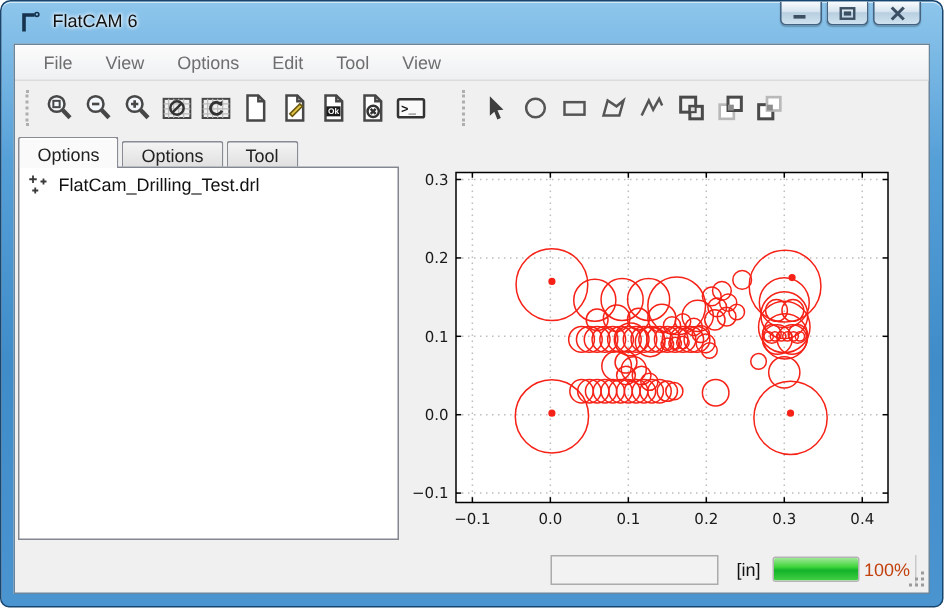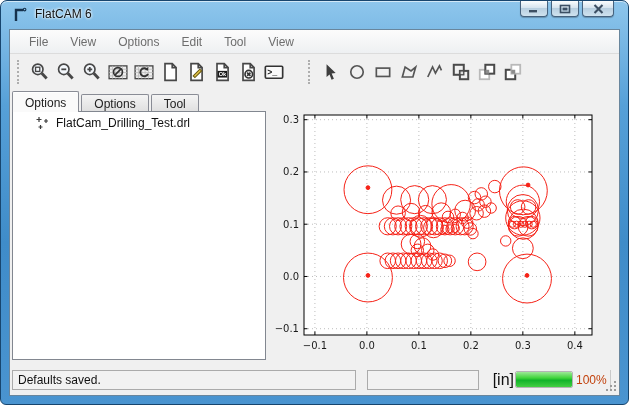--- a/index.html
+++ b/index.html
@@ -32,34 +32,34 @@
   .tool-btn svg { width:20px; height:20px; }
   
   .tabbar { position:absolute; left:2px; top:61px; height:21px; display:flex; align-items:flex-end; }
   .tab { font-size:12px; color:#222; border:1px solid #898c95; border-bottom:none;
     border-radius:2px 2px 0 0; background:linear-gradient(#f4f4f4,#dfdfdf);
     padding:2px 12px 2px 12px; height:18px; margin-right:2px; position:relative; z-index:1; }
   .tab.active { background:#fafafa; height:21px; z-index:3; padding-top:4px;
     box-shadow:inset 0 1px 0 #fff; }
   .tree-panel { position:absolute; left:2px; top:81px; width:254px; bottom:35px;
     background:#fff; border:1px solid #828790; z-index:2; }
-  .tree-item { display:flex; align-items:flex-start; gap:6px; padding:4px 2px 2px 23px; }
+  .tree-item { display:flex; align-items:flex-start; gap:6px; padding:4px 2px 2px 6px; }
   .tree-item svg { width:14px; height:14px; flex:0 0 auto; }
   .tree-label { font-size:12px; color:#111; }
   
   .plot-area { position:absolute; left:262px; top:78px; width:352px; height:257px; }
   .plot-area svg { position:absolute; inset:0; }
   
   .statusbar { position:absolute; left:0; right:0; bottom:1px; height:28px; }
   .sb-panel { position:absolute; top:4px; height:20px; border:1px solid #ababab;
     background:#f2f2f2; }
   .sb-msg { left:2px; width:344px; font-size:12px; color:#111; line-height:18px; padding-left:5px; }
   .sb-field { left:357px; width:112px; }
-  .sb-units { position:absolute; left:474px; top:4px; width:30px; font-size:16px;
-    color:#111; line-height:20px; text-align:right; }
+  .sb-units { position:absolute; left:474px; top:4px; width:30px; font-size:12px;
+    color:#111; line-height:20px; text-align:center; }
   .sb-progress { position:absolute; left:505px; top:5px; width:58px; height:17px;
     border:1px solid #b4b4b4; background:#fdfdfd; border-radius:2px; overflow:hidden; }
   .sb-progress-fill { height:100%;
     background:linear-gradient(#9ee897,#3fd43a 40%,#12b32a 55%,#43cf43);
     border-radius:1px; }
   .sb-pct { position:absolute; left:566px; top:4px; font-size:12px; color:#c2410c; line-height:20px; }
   .sb-sep { position:absolute; left:600px; top:4px; height:20px; border-left:1px solid #c9c9c9; }
   .grip { position:absolute; right:3px; bottom:3px; width:12px; height:12px; }
   .grip i { position:absolute; width:2px; height:2px; background:#9b9b9b; }
   .grip i:nth-child(1){right:0;bottom:0}.grip i:nth-child(2){right:4px;bottom:0}
@@ -386,21 +386,20 @@
           <line x1="32" y1="63.95961995249405" x2="35.5" y2="63.95961995249405" stroke="#000"></line>
           <line x1="316.5" y1="63.95961995249405" x2="320" y2="63.95961995249405" stroke="#000"></line>
           <text x="27" y="67.45961995249405" text-anchor="end" font-size="10" fill="#1a1a1a" font-family="DejaVu Sans, sans-serif">0.2</text>
           <line x1="32" y1="11.703087885985752" x2="35.5" y2="11.703087885985752" stroke="#000"></line>
           <line x1="316.5" y1="11.703087885985752" x2="320" y2="11.703087885985752" stroke="#000"></line>
           <text x="27" y="15.203087885985752" text-anchor="end" font-size="10" fill="#1a1a1a" font-family="DejaVu Sans, sans-serif">0.3</text>
         </svg>
       </div>
 
     <div class="statusbar">
-      <div class="sb-panel sb-msg">Defaults saved.</div>
       <div class="sb-panel sb-field"></div>
       <div class="sb-units">[in]</div>
       <div class="sb-progress">
         <div class="sb-progress-fill" id="progfill" style="width: 100%;"></div>
       </div>
       <div class="sb-pct">100%</div>
       <div class="sb-sep"></div>
       <div class="grip">
           <i></i>
           <i></i>

